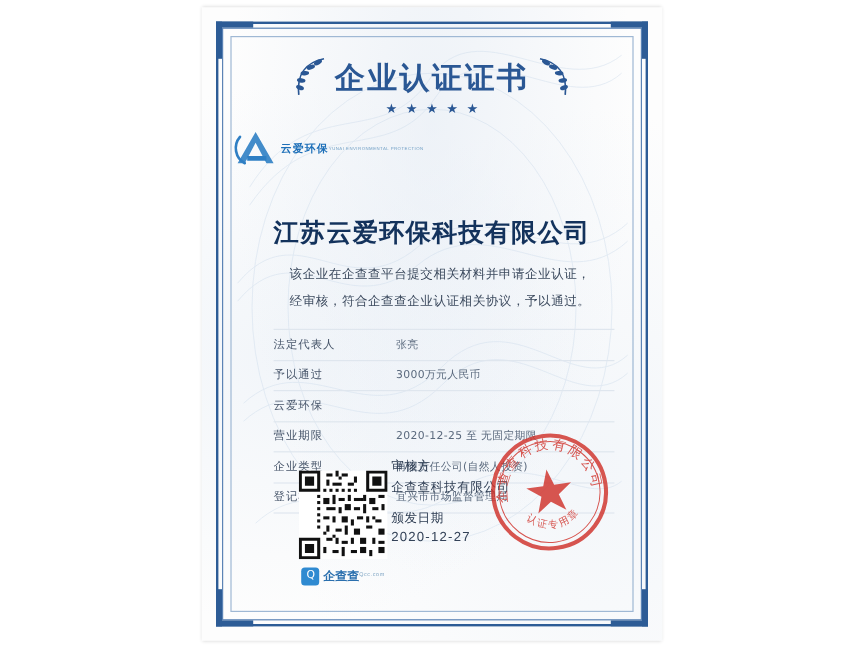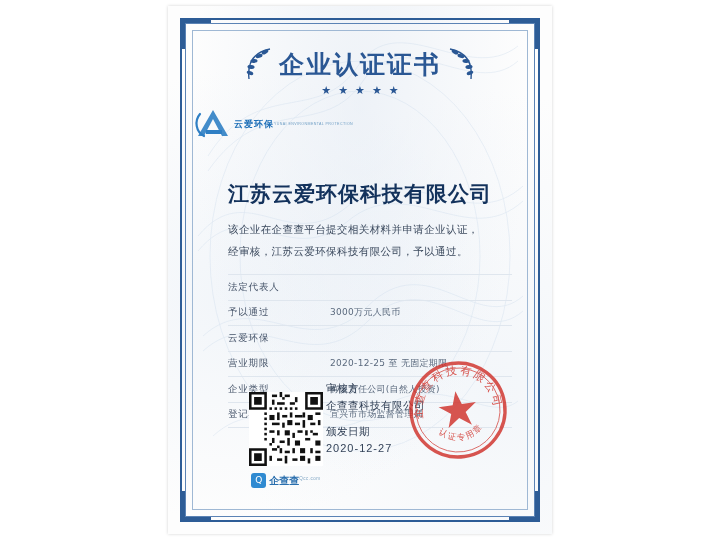--- a/index.html
+++ b/index.html
@@ -156,21 +156,21 @@
 
   
   .statement {
     position: absolute;
     left: 36px; right: 36px;
     top: 188px;
     font-family: "DejaVu Sans", sans-serif;
     font-size: 10.5px;
     line-height: 22px;
     color: #3c4a5e;
-    text-align: left;
+    text-align: right;
     letter-spacing: 0.4px;
   }
 
   
   .info-table {
     position: absolute;
     left: 36px;
     right: 16px;
     top: 244px;
   }
@@ -357,26 +357,27 @@
           <path d="M8 6 C 2 13, 4 24, 12 28" stroke="#2f7fc4" stroke-width="2.2" fill="none" stroke-linecap="round"></path>
         </svg>
         <div class="logo-name">云爱环保</div>
         <div class="logo-pinyin">YUNAI ENVIRONMENTAL PROTECTION</div>
       </div>
 
       <div class="company-name">江苏云爱环保科技有限公司</div>
 
       <div class="statement">
         <div>该企业在企查查平台提交相关材料并申请企业认证，</div>
-        <div>经审核，江苏云爱环保科技有限公司，予以通过。</div>
+        <div>经审核，符合企查查企业认证相关协议，予以通过。</div>
       </div>
 
       <div class="info-table">
         <div class="info-row">
           <div class="info-label">法定代表人</div>
+          <div class="info-value">张亮</div>
         </div>
         <div class="info-row">
           <div class="info-label">予以通过</div>
           <div class="info-value">3000万元人民币</div>
         </div>
         <div class="info-row">
           <div class="info-label">云爱环保</div>
         </div>
         <div class="info-row">
           <div class="info-label">营业期限</div>

